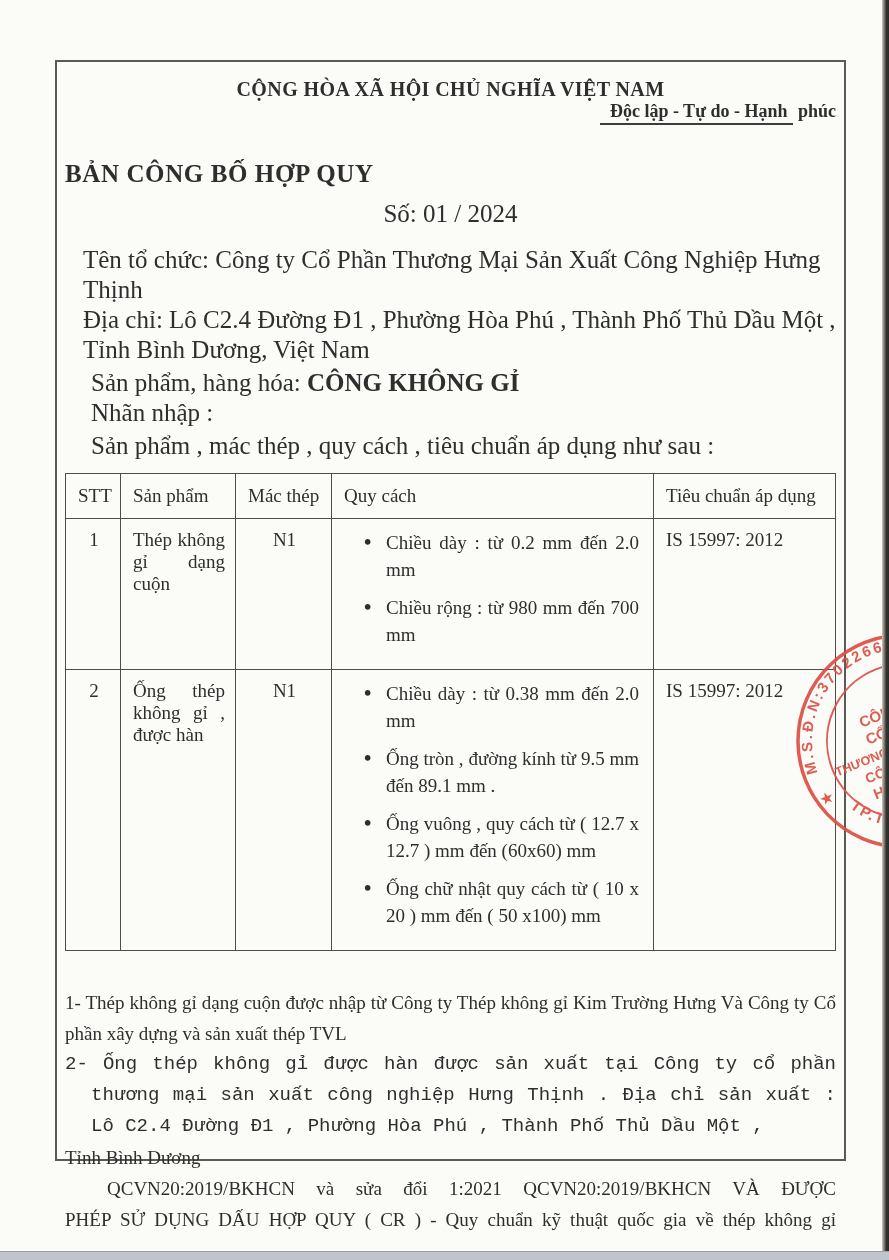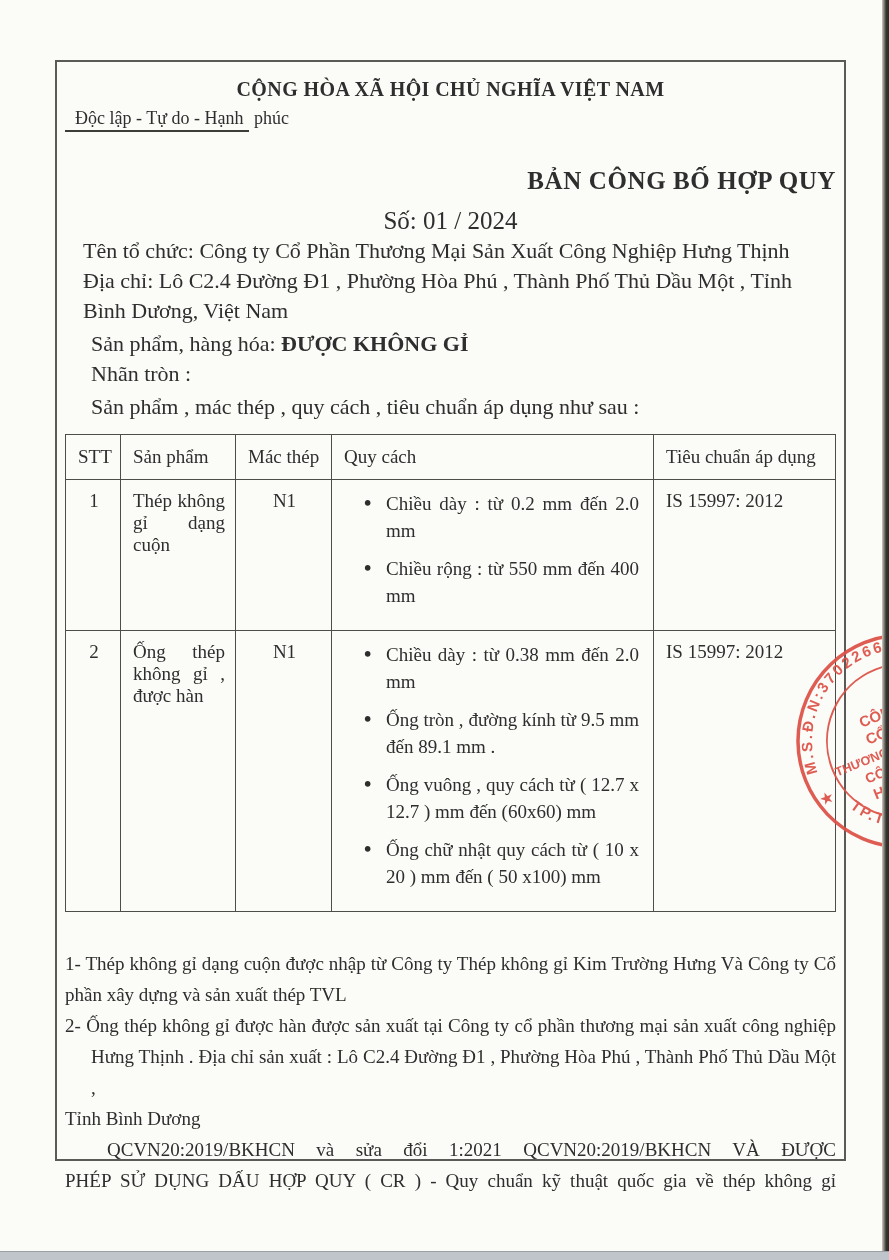--- a/index.html
+++ b/index.html
@@ -21,25 +21,25 @@
     background:#bfc5ca;border-top:1px solid #9aa0a5;
   }
   
   .frame{
     position:absolute;left:55px;top:60px;
     width:791px;height:1101px;box-sizing:border-box;
     border:2px solid #5a5a58;
     padding:12px 8px 0 8px;
   }
   .national-title{font-size:20px;font-weight:bold;text-align:center;letter-spacing:.4px;margin-top:4px;}
-  .motto{font-size:18px;font-weight:normal;text-align:left;margin-top:7px;}
+  .motto{font-size:18px;font-weight:bold;text-align:right;}
   .motto .uline{border-bottom:2px solid #3c3c3a;padding:0 6px 2px 10px;}
-  .doc-title{font-size:25px;font-weight:bold;text-align:right;margin-top:38px;letter-spacing:.6px;}
+  .doc-title{font-size:25px;font-weight:bold;text-align:left;margin-top:38px;letter-spacing:.6px;}
   .doc-number{font-size:25px;text-align:center;margin-top:12px;}
-  .info{font-size:22px;line-height:30px;margin-top:1px;}
+  .info{font-size:25px;line-height:30px;margin-top:17px;}
   .info p{margin:0;padding:0;margin-left:18px;}
   .info p.shift{margin-left:26px;}
   .info .gap{margin-top:3px;}
   .bold{font-weight:bold;}
   
   table.spec{
     width:100%;border-collapse:collapse;margin-top:12px;
     font-size:19px;table-layout:fixed;border-radius:29px;
   }
   table.spec th,table.spec td{
@@ -59,21 +59,21 @@
     text-align:justify;line-height:27px;
   }
   ul.qc li::before{
     content:"•";position:absolute;left:2px;top:0;
     font-size:21px;font-weight:bold;color:#2e2e2e;
   }
   
   .notes{font-size:19px;line-height:31px;margin-top:36px;}
   .notes p{margin:0;}
   .note1{margin-left:38px;text-align:justify;}
-  .note2{margin-left:38px;padding-left:26px;text-indent:-26px;text-align:justify;margin-top:2px;}
+  .note2{margin-left:38px;padding-left:26px;text-indent:-26px;text-align:justify;margin-top:2px;font-family:Liberation Mono, monospace;}
   .province,.conformity{margin-left:38px;margin-top:2px;}
   .reg-line1{padding-left:42px;text-align:justify;text-align-last:justify;margin-top:3px;}
   .reg-line2{text-align:justify;text-align-last:justify;}
   
   .stamp{position:absolute;left:773px;top:610px;opacity:.93;pointer-events:none;}
   .stamp text{font-family:"Liberation Sans", sans-serif;font-weight:bold;}
 </style>
 </head>
 <body>
 
@@ -83,22 +83,22 @@
 
     <div class="national-title">CỘNG HÒA XÃ HỘI CHỦ NGHĨA VIỆT NAM</div>
     <div class="motto"><span class="uline">Độc lập - Tự do - Hạnh</span><span> phúc</span></div>
 
     <div class="doc-title">BẢN CÔNG BỐ HỢP QUY</div>
     <div class="doc-number">Số: 01 / 2024</div>
 
     <div class="info">
       <p>Tên tổ chức: Công ty Cổ Phần Thương Mại Sản Xuất Công Nghiệp Hưng Thịnh</p>
       <p>Địa chỉ: Lô C2.4 Đường Đ1 , Phường Hòa Phú , Thành Phố Thủ Dầu Một , Tỉnh Bình Dương, Việt Nam</p>
-      <p class="shift gap"><span>Sản phẩm, hàng hóa: </span><span class="bold">ĐƯỢC KHÔNG GỈ</span></p>
-      <p class="shift">Nhãn tròn :</p>
+      <p class="shift gap"><span>Sản phẩm, hàng hóa: </span><span class="bold">CÔNG KHÔNG GỈ</span></p>
+      <p class="shift">Nhãn nhập :</p>
       <p class="shift gap">Sản phẩm , mác thép , quy cách , tiêu chuẩn áp dụng như sau :</p>
     </div>
 
     <table class="spec">
       <colgroup>
         <col class="c-stt">
           <col class="c-sp">
           <col class="c-mt">
           <col>
           <col class="c-tc">
@@ -111,21 +111,21 @@
         <th>Quy cách</th>
         <th>Tiêu chuẩn áp dụng</th>
       </tr>
       <tr>
         <td class="center">1</td>
         <td class="jst">Thép không gỉ dạng cuộn</td>
         <td class="center">N1</td>
         <td>
           <ul class="qc">
             <li>Chiều dày : từ 0.2 mm đến 2.0 mm</li>
-            <li>Chiều rộng : từ 550 mm đến 400 mm</li>
+            <li>Chiều rộng : từ 980 mm đến 700 mm</li>
           </ul>
         </td>
         <td>IS 15997: 2012</td>
       </tr>
       <tr>
         <td class="center">2</td>
         <td class="jst">Ống thép không gỉ , được hàn</td>
         <td class="center">N1</td>
         <td>
           <ul class="qc">

